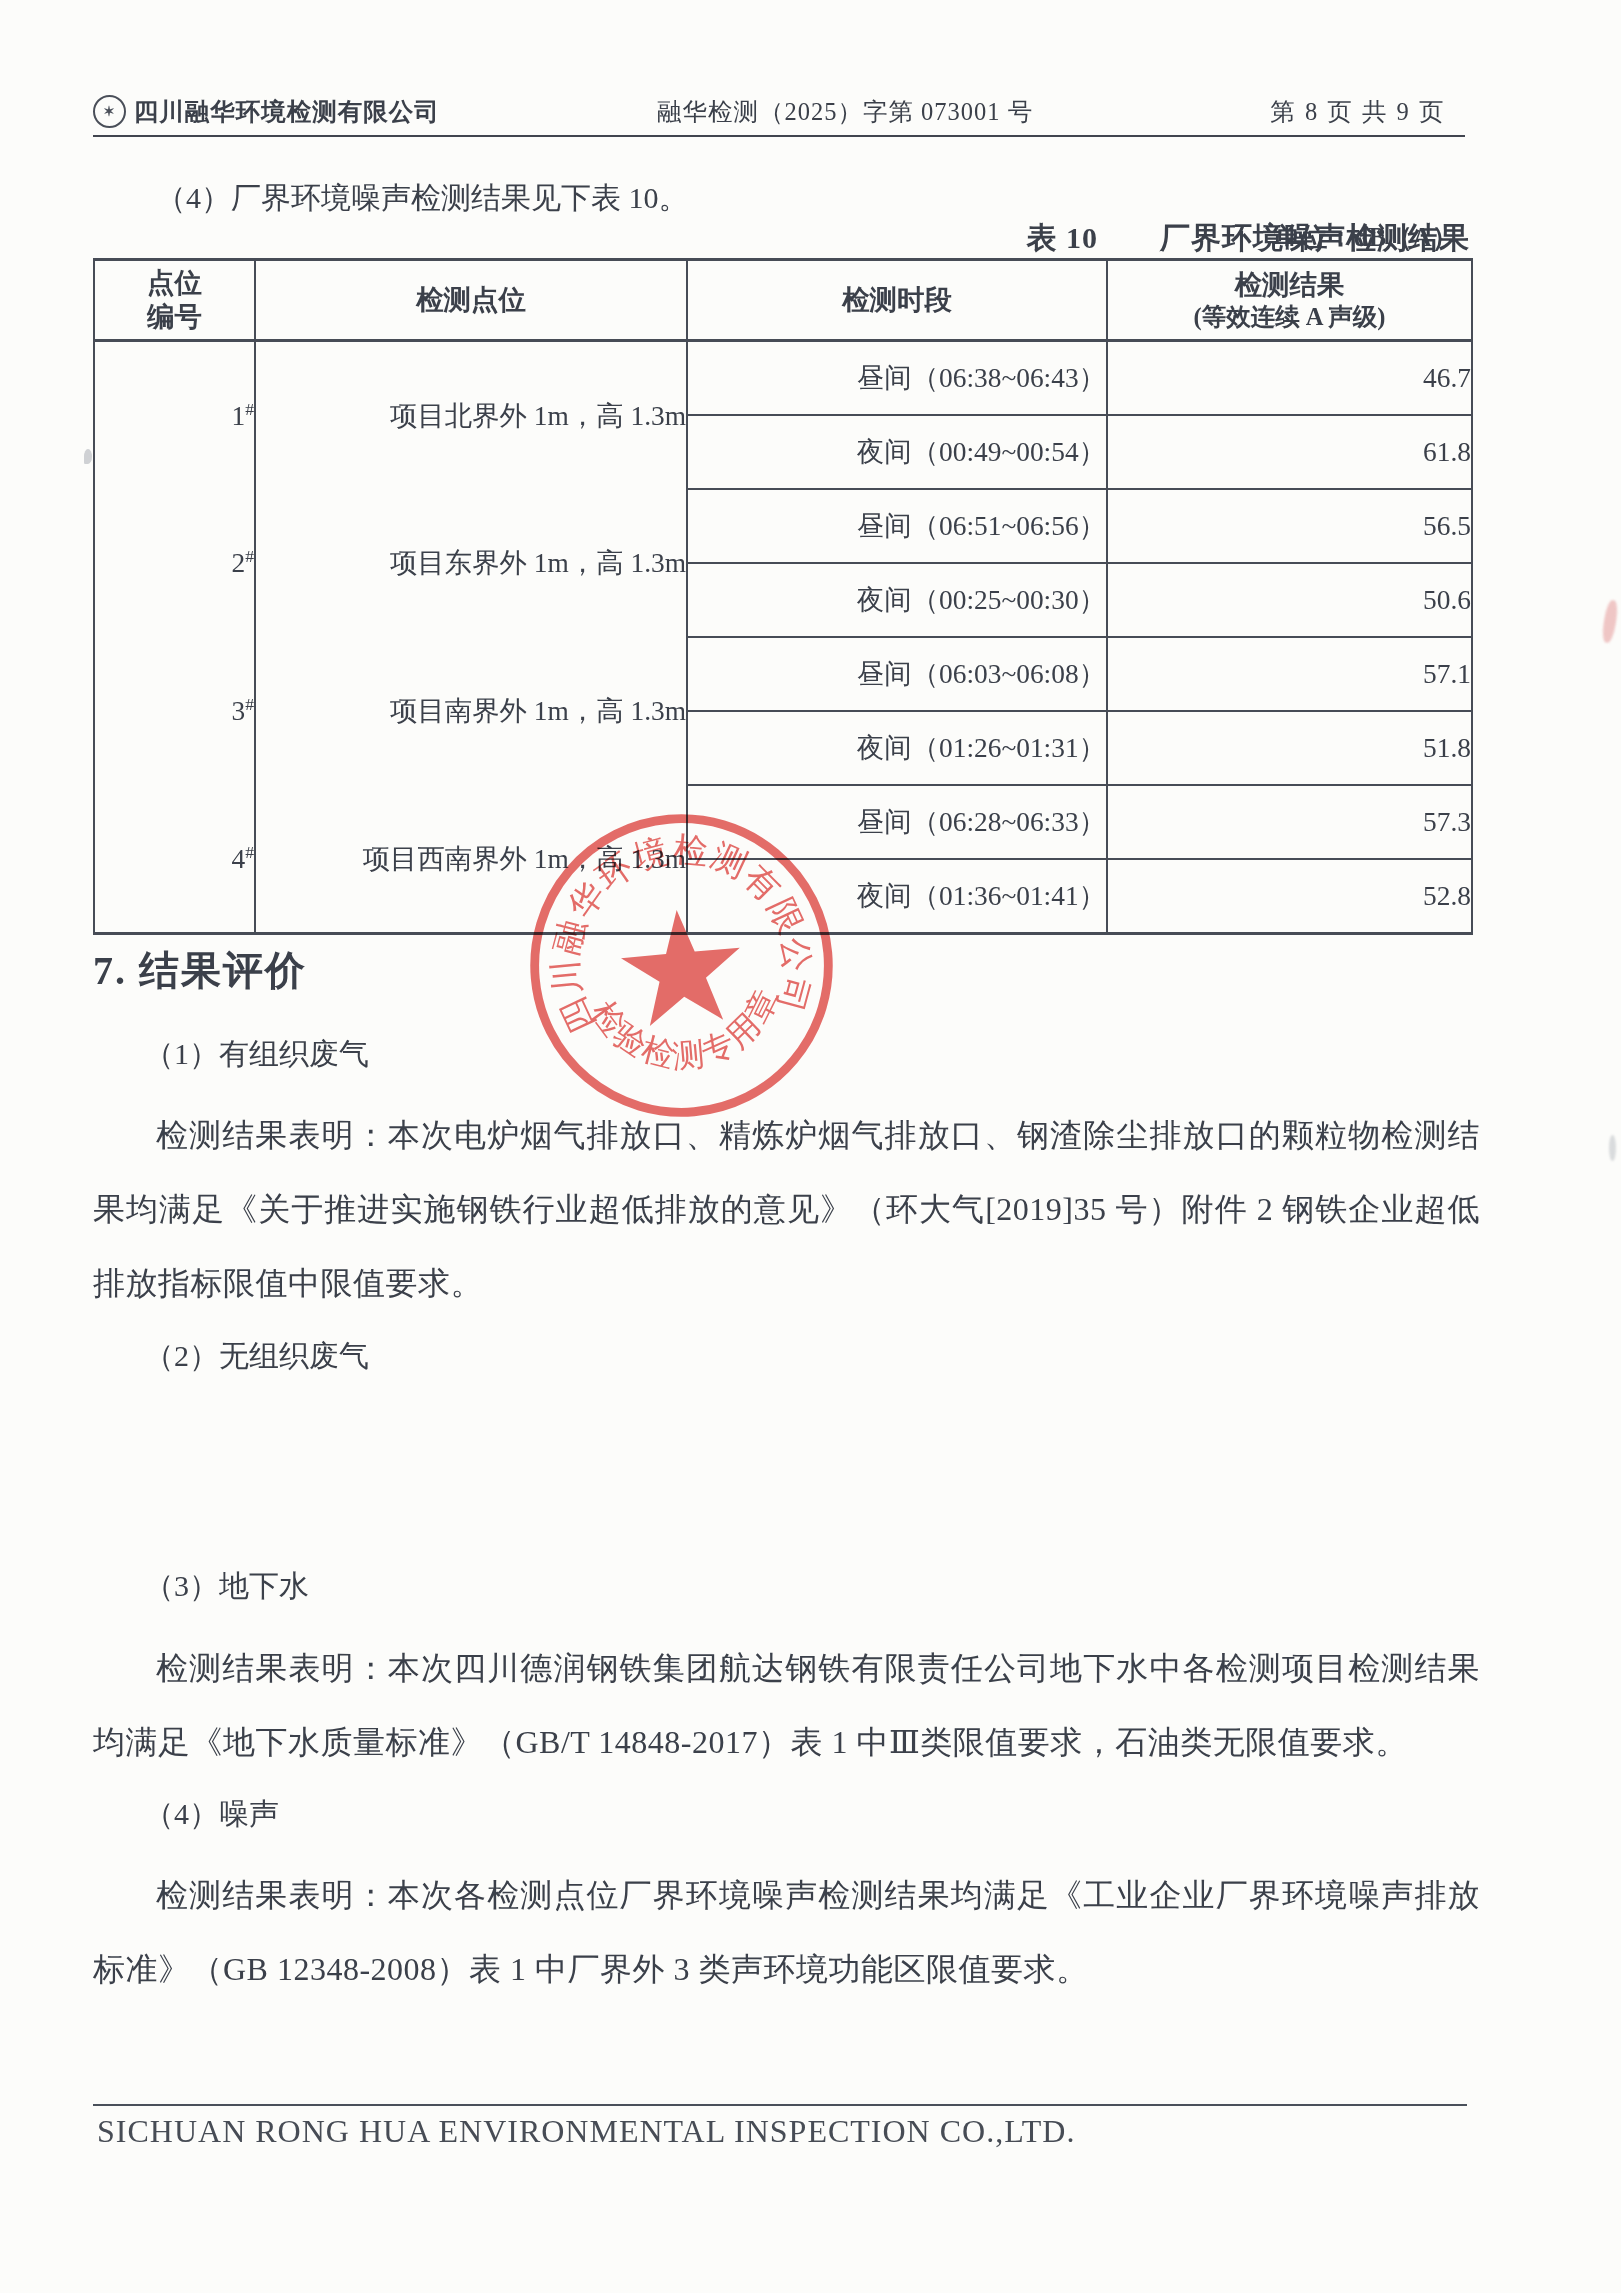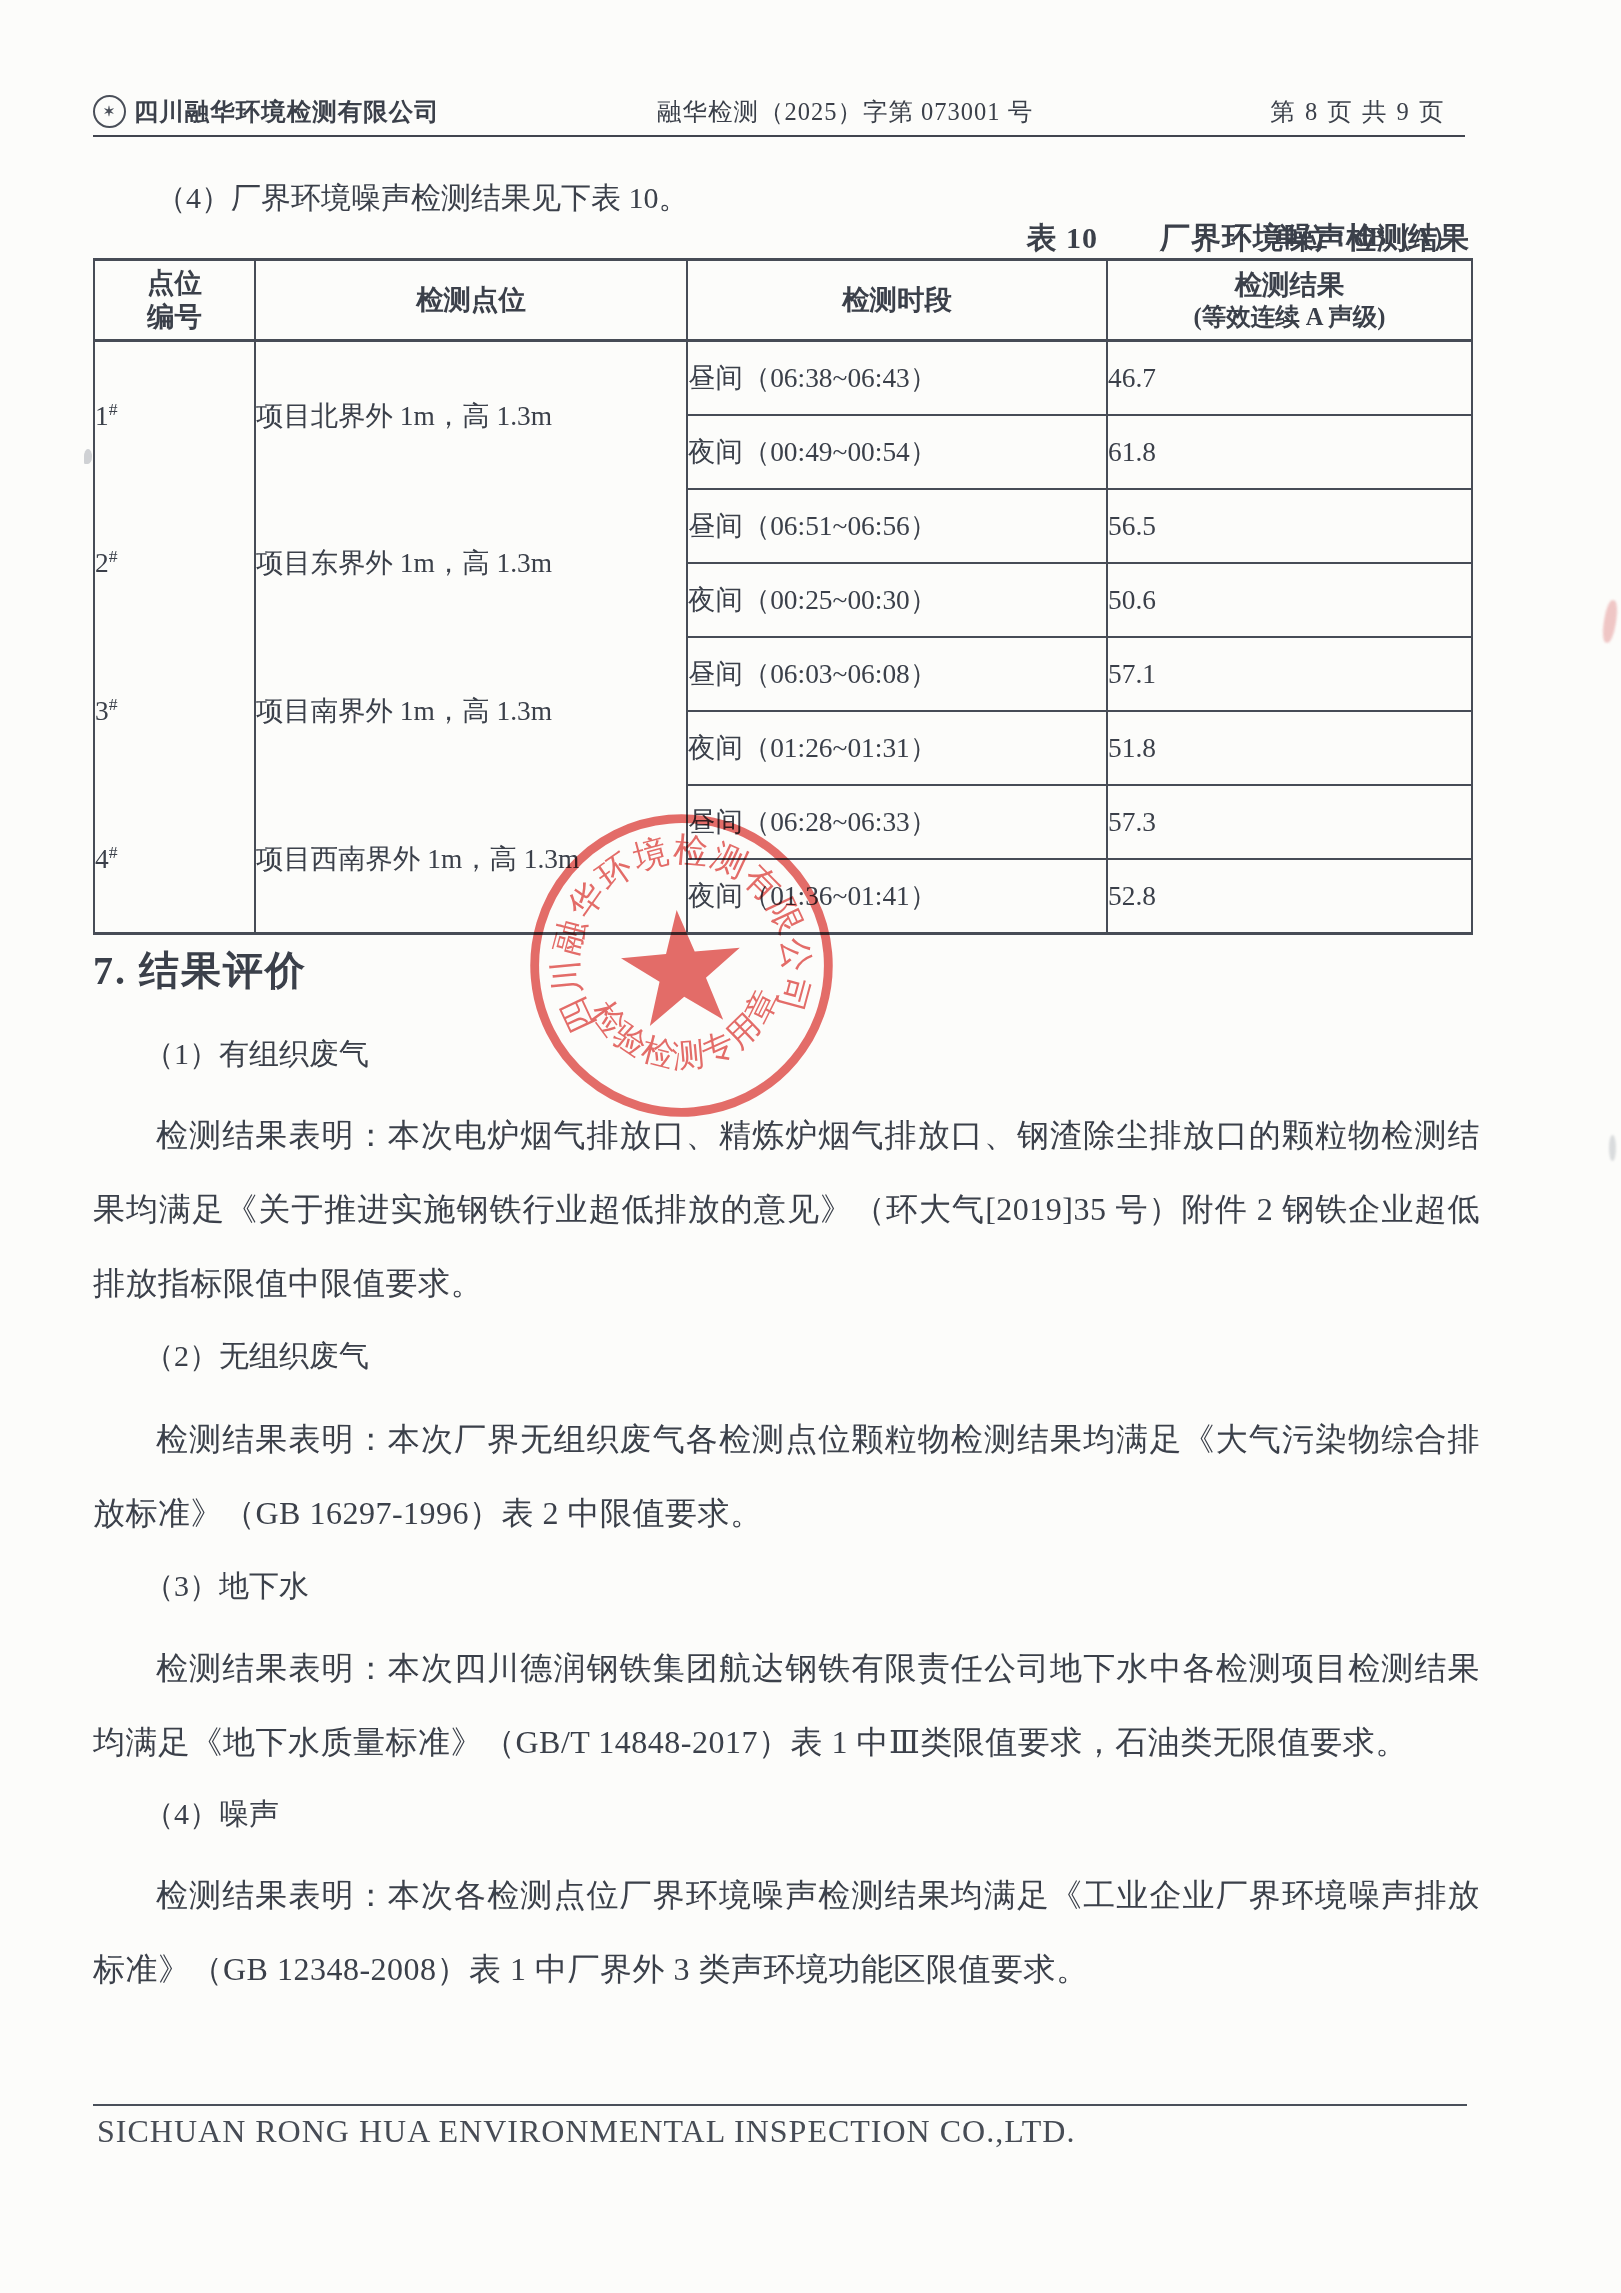--- a/index.html
+++ b/index.html
@@ -49,21 +49,21 @@
   .noise-table col.c1{width:161px}
   .noise-table col.c2{width:432px}
   .noise-table col.c3{width:420px}
   .noise-table col.c4{width:365px}
   .noise-table{border:2.9px solid #474c56;border-top-width:3.9px;border-bottom-width:3.9px;}
   .noise-table th{
     height:78px;font-weight:bold;text-align:center;vertical-align:middle;
     border-bottom:3.9px solid #474c56;padding:0;line-height:1.25;
   }
   .noise-table td{
-    height:72px;text-align:left;vertical-align:middle;padding:0;
+    height:72px;text-align:right;vertical-align:middle;padding:0;
   }
   .noise-table .v{border-right:2px solid #474c56;}
   .noise-table .row-day .sub{border-bottom:2px solid #474c56;}
   .noise-table .row-night td{border-bottom:2.9px solid #474c56;border-radius:32px;}
   .hdr-small{font-size:24.5px;display:block;}
   .pt-sup{font-size:17.6px;}
   
   .stamp{
     position:absolute;left:520px;top:804px;width:323px;height:323px;
     opacity:.85;mix-blend-mode:multiply;pointer-events:none;
@@ -220,21 +220,20 @@
       </text>
     </g>
   </svg>
 
   <div class="sec-heading">7. 结果评价</div>
 
   <div class="sub-label lbl-1">（1）有组织废气</div>
   <div class="body-para body-1">检测结果表明：本次电炉烟气排放口、精炼炉烟气排放口、钢渣除尘排放口的颗粒物检测结果均满足《关于推进实施钢铁行业超低排放的意见》（环大气[2019]35 号）附件 2 钢铁企业超低排放指标限值中限值要求。</div>
 
   <div class="sub-label lbl-2">（2）无组织废气</div>
-  <div class="body-para body-2">检测结果表明：本次厂界无组织废气各检测点位颗粒物检测结果均满足《大气污染物综合排放标准》（GB 16297-1996）表 2 中限值要求。</div>
 
   <div class="sub-label lbl-3">（3）地下水</div>
   <div class="body-para body-3">检测结果表明：本次四川德润钢铁集团航达钢铁有限责任公司地下水中各检测项目检测结果均满足《地下水质量标准》（GB/T 14848-2017）表 1 中Ⅲ类限值要求，石油类无限值要求。</div>
 
   <div class="sub-label lbl-4">（4）噪声</div>
   <div class="body-para body-4">检测结果表明：本次各检测点位厂界环境噪声检测结果均满足《工业企业厂界环境噪声排放标准》（GB 12348-2008）表 1 中厂界外 3 类声环境功能区限值要求。</div>
 
   <div class="footer-rule"></div>
   <div class="footer-text">SICHUAN RONG HUA ENVIRONMENTAL INSPECTION CO.,LTD.</div>
 

